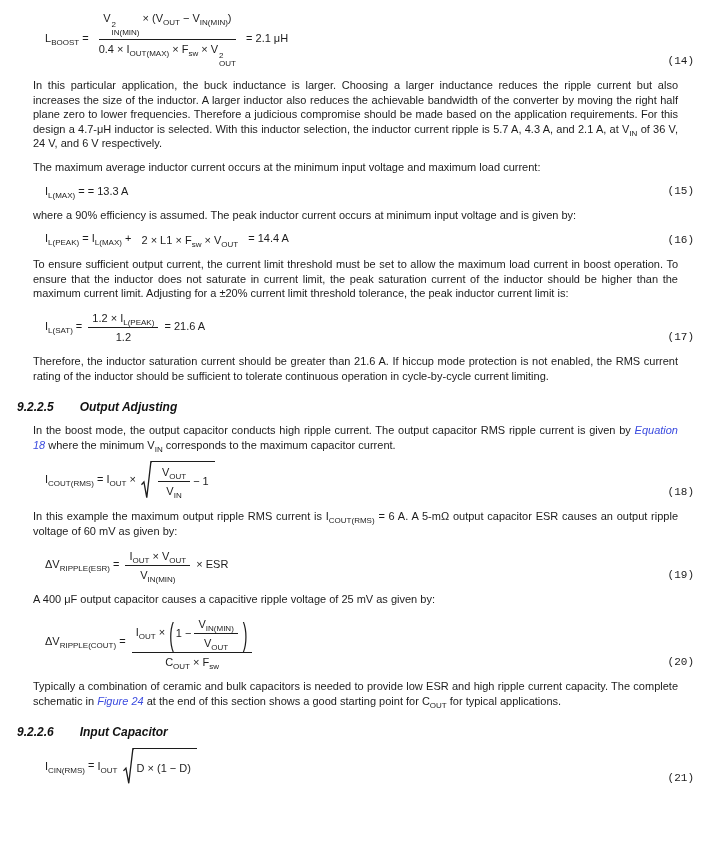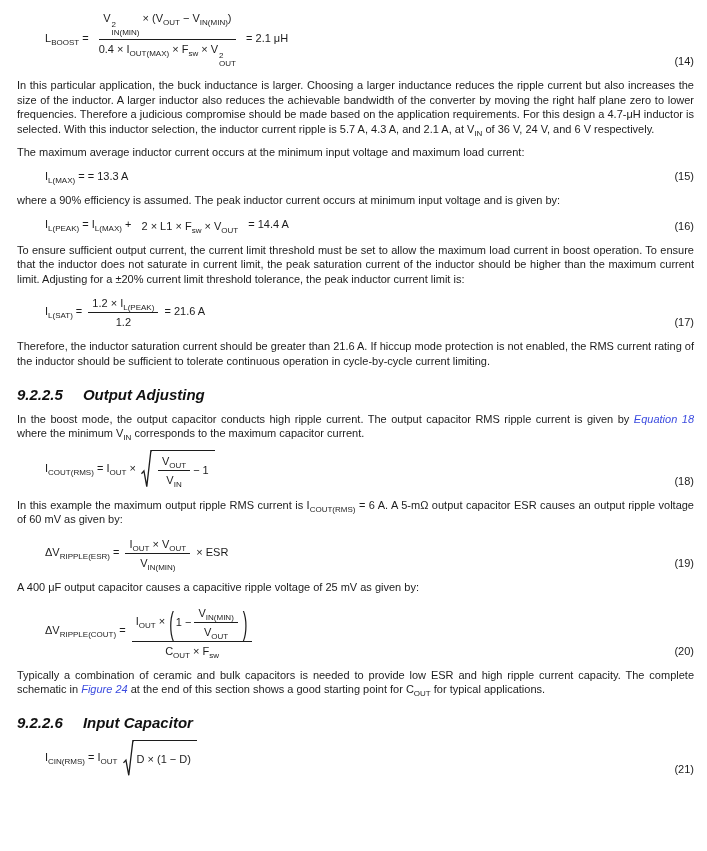--- a/index.html
+++ b/index.html
@@ -1,25 +1,25 @@
 <!DOCTYPE html>
 <html><head>
 <meta charset="utf-8">
 <style>
   html,body{margin:0;padding:0;background:#ffffff;}
   body{width:707px;height:851px;overflow:hidden;
        font-family:"Liberation Sans","DejaVu Sans",sans-serif;
        font-size:11px;color:#1c1c1c;}
   #doc{padding:4px 13px 0 17px;}
-  p.para{margin:9px 0;text-align:justify;line-height:14.6px;}
-  h3.sec{font-size:15px;font-weight:bold;font-style:italic;margin:17px 0 9px;display:flex;gap:20px;color:#111;}
+  p.para{margin:9px 16px;text-align:justify;line-height:14.6px;}
+  h3.sec{font-size:12px;font-weight:bold;font-style:italic;margin:17px 0 9px;display:flex;gap:26px;color:#111;}
   .eq-wrap{display:flex;justify-content:space-between;align-items:flex-end;
            padding-left:28px;margin:6px 0 10px;}
   .eq{white-space:nowrap;line-height:14px;}
-  .eq-num{flex:none;padding-bottom:1px;}
+  .eq-num{flex:none;padding-bottom:1px;font-family:Liberation Mono, monospace;}
   sub{font-size:8px;line-height:0;vertical-align:-2.5px;letter-spacing:0;}
   .ss{display:inline-flex;flex-direction:column;align-items:flex-start;
       font-size:8px;line-height:8px;vertical-align:-5px;margin-left:1px;}
   .frac{display:inline-flex;flex-direction:column;align-items:center;
         vertical-align:middle;margin:0 3px;}
   .frac>.num{border-bottom:1px solid #1c1c1c;padding:1px 4px 2px;text-align:center;white-space:nowrap;line-height:14px;}
   .frac>.den{padding:2px 4px 0;text-align:center;white-space:nowrap;line-height:14px;}
   .sqrt{display:inline-flex;align-items:stretch;vertical-align:middle;margin:0 2px;}
   .sqrt svg{width:11px;flex:none;align-self:stretch;height:auto;}
   .radicand{border-top:1.2px solid #1c1c1c;display:inline-flex;align-items:center;

